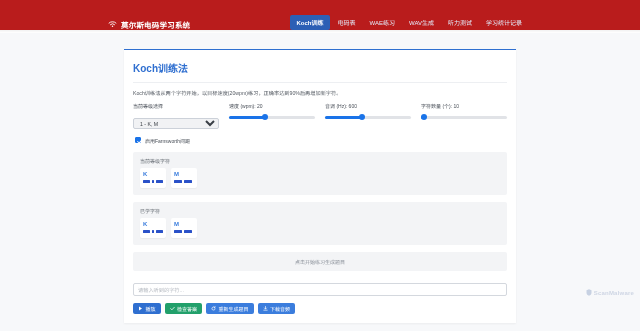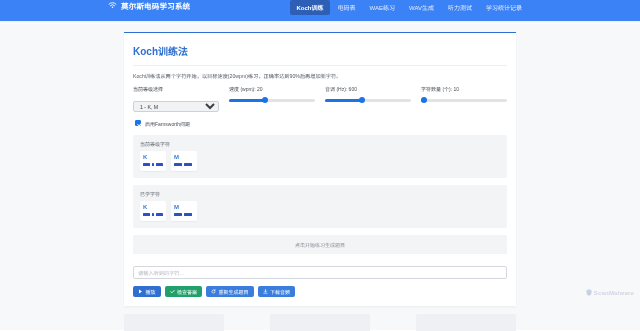--- a/index.html
+++ b/index.html
@@ -8,24 +8,24 @@
     margin: 0; padding: 0;
     width: 640px; height: 331px;
     overflow: hidden;
     background: #ffffff;
     font-family: "Liberation Sans", "DejaVu Sans", sans-serif;
   }
   body { position: relative; }
 
   
   .navbar {
-    height: 21px;
-    background: #3b82f6;
-    display: flex;
-    align-items: flex-start;
+    height: 30px;
+    background: #b91c1c;
+    display: flex;
+    align-items: flex-end;
     padding: 0 0 0 0;
     position: relative;
   }
   .nav-brand {
     display: flex;
     align-items: center;
     gap: 4px;
     margin-left: 108px;
     color: #ffffff;
     font-size: 7.5px;
@@ -60,21 +60,21 @@
   }
 
   
   .page {
     background: #f7f8fa;
     height: 306px;
     padding-top: 8px;
   }
   .card {
     width: 392px;
-    margin: 0 auto;
+    margin: 8px auto;
     background: #ffffff;
     border-top: 1.6px solid #2f6fd0;
     box-shadow: 0 1px 2px rgba(0,0,0,0.05);
     padding: 8px 9px 9px 9px;
   }
   .card-title {
     color: #2f6fd0;
     font-size: 10px;
     font-weight: 700;
     margin: 2px 0 7px 0;

